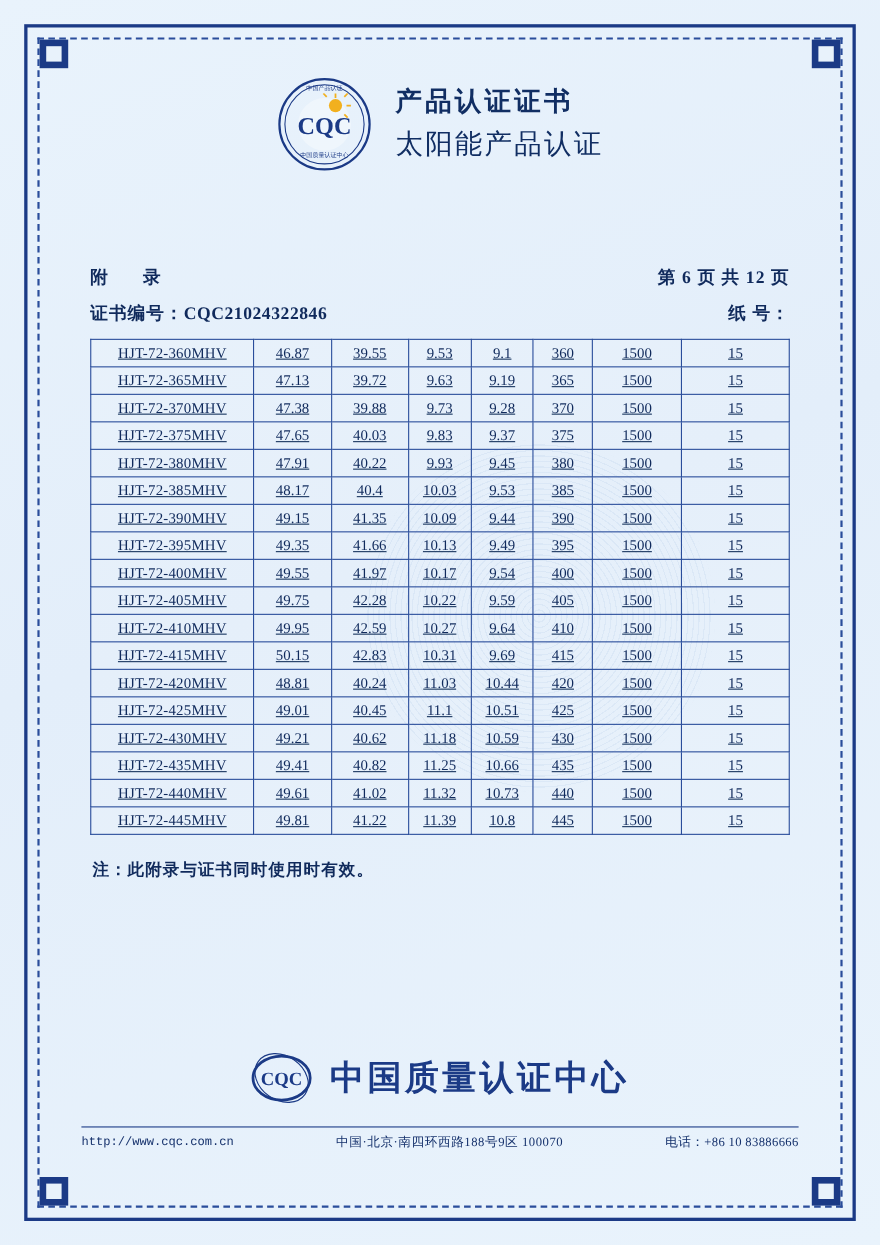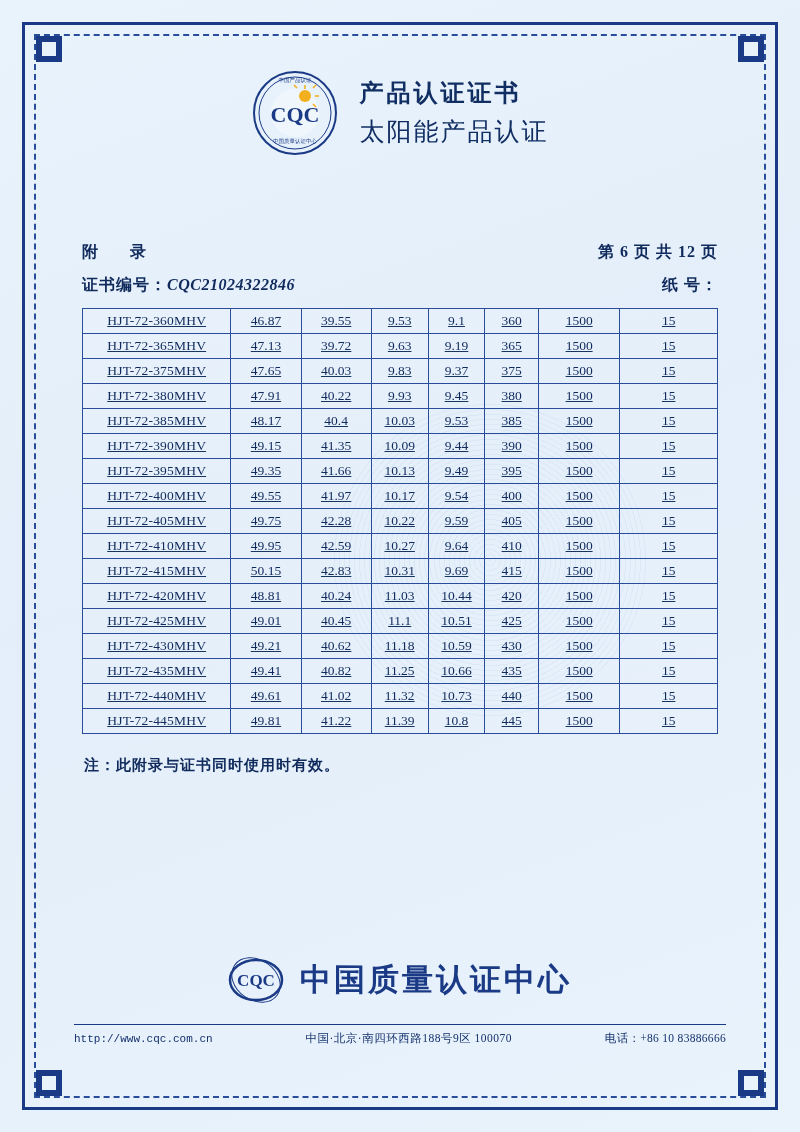--- a/index.html
+++ b/index.html
@@ -122,21 +122,21 @@
     display: flex;
     justify-content: space-between;
     align-items: baseline;
     margin-bottom: 12px;
     text-align: center;
   }
   .meta-left { letter-spacing: 1px; font-weight: bold; }
   .meta-right { letter-spacing: 1px; font-weight: bold; margin-left: 41px; }
   .appendix-word { letter-spacing: 14px; font-weight: bold; }
   .cert-no-label { letter-spacing: 1px; font-weight: bold; }
-  .cert-no-value { letter-spacing: .5px; font-style: italic; }
+  .cert-no-value { letter-spacing: .5px; }
 
   
   .table-wrap {
     margin: 10px 22px 0 22px;
     position: relative;
     z-index: 2;
     text-decoration: underline;
   }
   table {
     border-collapse: collapse;
@@ -276,20 +276,30 @@
             <td class="model">HJT-72-365MHV</td>
             <td class="c1">47.13</td>
             <td class="c2">39.72</td>
             <td class="c3">9.63</td>
             <td class="c4">9.19</td>
             <td class="c5">365</td>
             <td class="c6">1500</td>
             <td class="c7">15</td>
           </tr>
           <tr>
+            <td class="model">HJT-72-370MHV</td>
+            <td class="c1">47.38</td>
+            <td class="c2">39.88</td>
+            <td class="c3">9.73</td>
+            <td class="c4">9.28</td>
+            <td class="c5">370</td>
+            <td class="c6">1500</td>
+            <td class="c7">15</td>
+          </tr>
+          <tr>
             <td class="model">HJT-72-375MHV</td>
             <td class="c1">47.65</td>
             <td class="c2">40.03</td>
             <td class="c3">9.83</td>
             <td class="c4">9.37</td>
             <td class="c5">375</td>
             <td class="c6">1500</td>
             <td class="c7">15</td>
           </tr>
           <tr>

